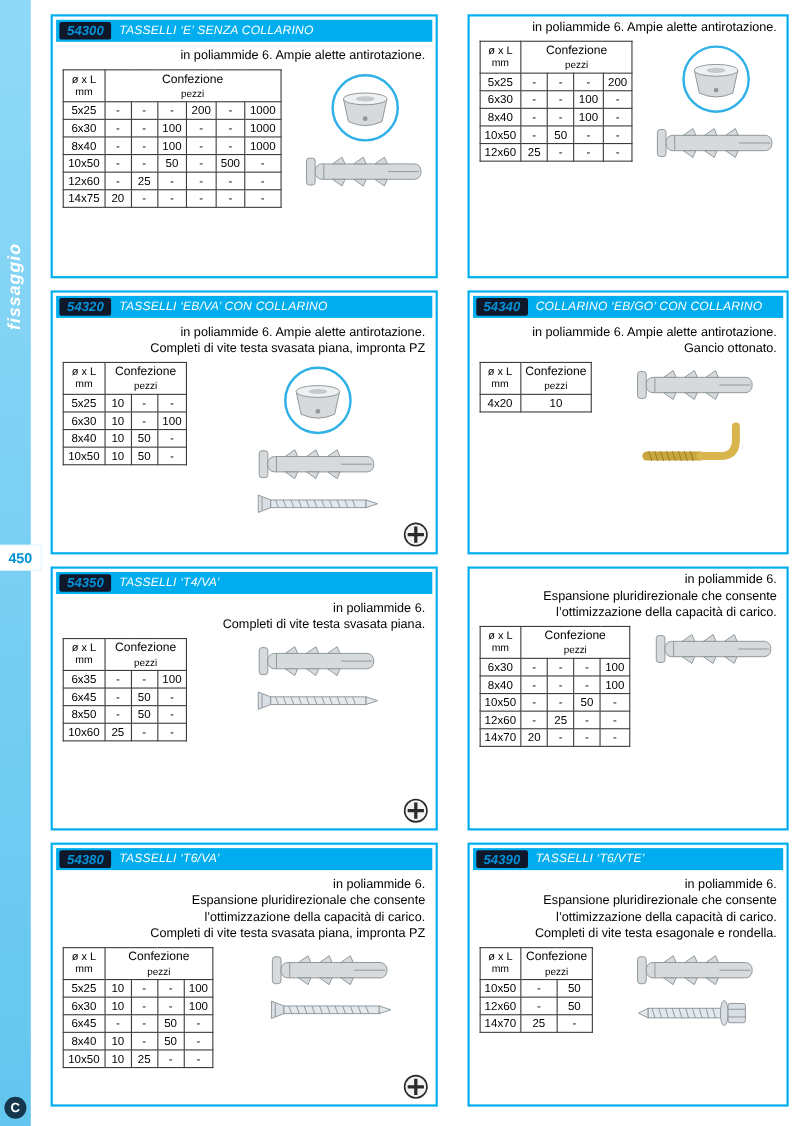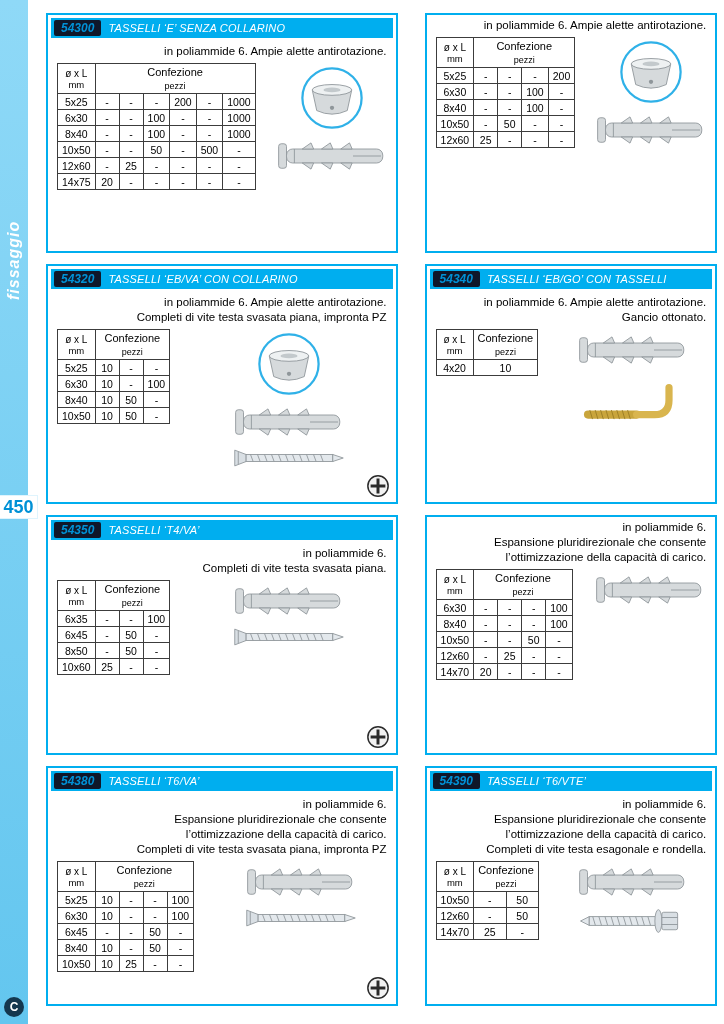--- a/index.html
+++ b/index.html
@@ -10,21 +10,21 @@
     background:#fff; font-family:"Liberation Sans", sans-serif; color:#000;
   }
   
   .sidebar { position:absolute; left:0; top:0; width:28px; height:100%;
     background:linear-gradient(180deg,#8FD9F7 0%,#63C6EF 100%); }
   .sidebar-label { position:absolute; top:150px; left:0; width:28px; height:220px;
     display:flex; align-items:center; justify-content:center;
     writing-mode:vertical-rl; transform:rotate(180deg);
     color:#fff; font-weight:700; font-style:italic; font-size:16px; letter-spacing:1px; }
   .page-number { position:absolute; top:496px; left:0; width:37px; height:22px;
-    background:#fff; color:var(--code-text); font-weight:700; font-size:18px;
+    background:#fff; color:var(--code-text); font-weight:700; font-size:13px;
     display:flex; align-items:center; justify-content:center;
     box-shadow:0 0 0 1px #dff4fd; }
   .logo { position:absolute; bottom:7px; left:4px; width:20px; height:20px; border-radius:50%;
     background:#14374E; color:#fff; font-weight:700; font-size:12px;
     display:flex; align-items:center; justify-content:center; }
   
   .grid { position:absolute; left:46px; top:13px; width:648px;
     display:grid; grid-template-columns:1fr 1fr; column-gap:27px; row-gap:11px;
     grid-auto-rows:minmax(240px,auto); }
   .product-box { border:2.5px solid var(--accent); background:#fff;
@@ -317,21 +317,21 @@
               <circle cx="13" cy="13" r="11" fill="#f2f2f2" stroke="#2a2a2a" stroke-width="1.6"></circle>
               <path d="M13 5 v16 M5 13 h16" stroke="#2a2a2a" stroke-width="3.2"></path>
             </svg>
           </div>
     </div>
   </section>
 
   <section class="product-box">
     <header class="product-header">
       <span class="product-code">54340</span>
-      <span class="product-title">TASSELLI ‘EB/GO’ CON TASSELLI</span>
+      <span class="product-title">COLLARINO ‘EB/GO’ CON COLLARINO</span>
     </header>
     <p class="product-desc">in poliammide 6. Ampie alette antirotazione.
 Gancio ottonato.</p>
     <div class="product-content">
       <table class="conf-table">
         <thead>
           <tr>
             <th class="size-head">
               <span>ø x L</span><br>
               <span class="unit">mm</span>

